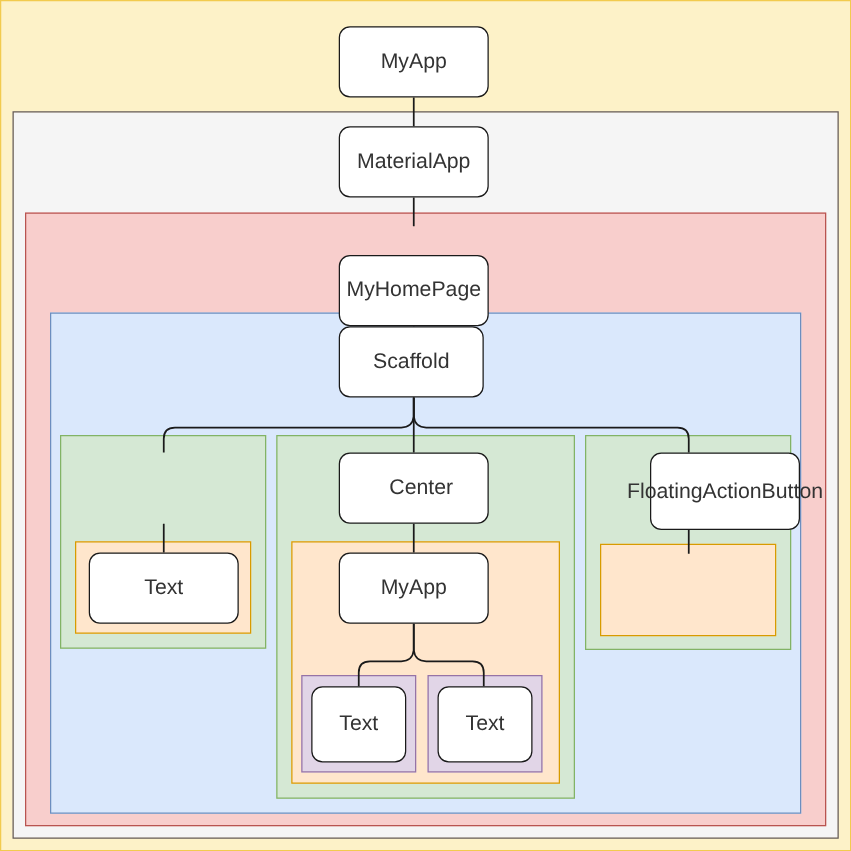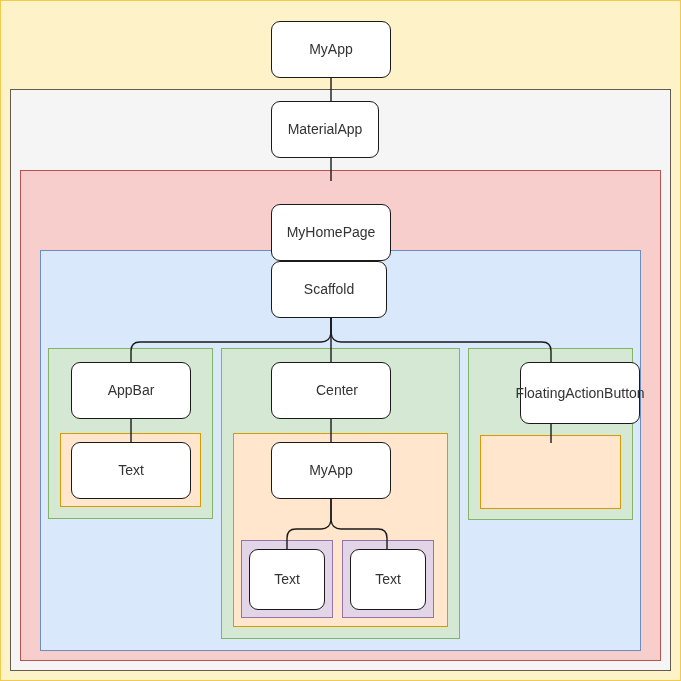--- a/index.html
+++ b/index.html
@@ -41,27 +41,27 @@
   .node {
     position: absolute;
     box-sizing: border-box;
     background: #ffffff;
     border: 1px solid #1a1a1a;
     border-radius: 9px;
     display: flex;
     align-items: center;
     justify-content: center;
     color: #333333;
-    font-size: 14px;
+    font-size: 17px;
     line-height: 1.2;
     white-space: nowrap;
     z-index: 5;
   }
   .n-myapp       { left:271px; top:21px;  width:120px; height:57px; }
-  .n-materialapp { left:271px; top:101px; width:108px; height:57px; }
+  .n-materialapp { left:271px; top:101px; width:120px; height:57px; }
   .n-myhomepage  { left:271px; top:181px; width:120px; height:57px;margin-top:23px; }
   .n-scaffold    { left:271px; top:261px; width:116px; height:57px; }
   .n-appbar      { left:71px;  top:362px; width:120px; height:57px; }
   .n-center      { left:271px; top:362px; width:120px; height:57px;padding-left:12px; }
   .n-fab         { left:520px; top:362px; width:120px; height:62px; }
   .n-appbar-text { left:71px;  top:442px; width:120px; height:57px; }
   .n-column      { left:271px; top:442px; width:120px; height:57px; }
   .n-fab-icon    { left:491px; top:443px; width:120px; height:58px; }
   .n-text-left   { left:249px; top:549px; width:76px;  height:61px; }
   .n-text-right  { left:350px; top:549px; width:76px;  height:61px; }
@@ -129,23 +129,20 @@
     </div>
   <div class="node n-materialapp">
       <span>MaterialApp</span>
     </div>
   <div class="node n-myhomepage">
       <span>MyHomePage</span>
     </div>
   <div class="node n-scaffold">
       <span>Scaffold</span>
     </div>
-  <div class="node n-appbar">
-      <span>AppBar</span>
-    </div>
   <div class="node n-center">
       <span>Center</span>
     </div>
   <div class="node n-fab">
       <span>FloatingActionButton</span>
     </div>
   <div class="node n-appbar-text">
       <span>Text</span>
     </div>
   <div class="node n-column">

